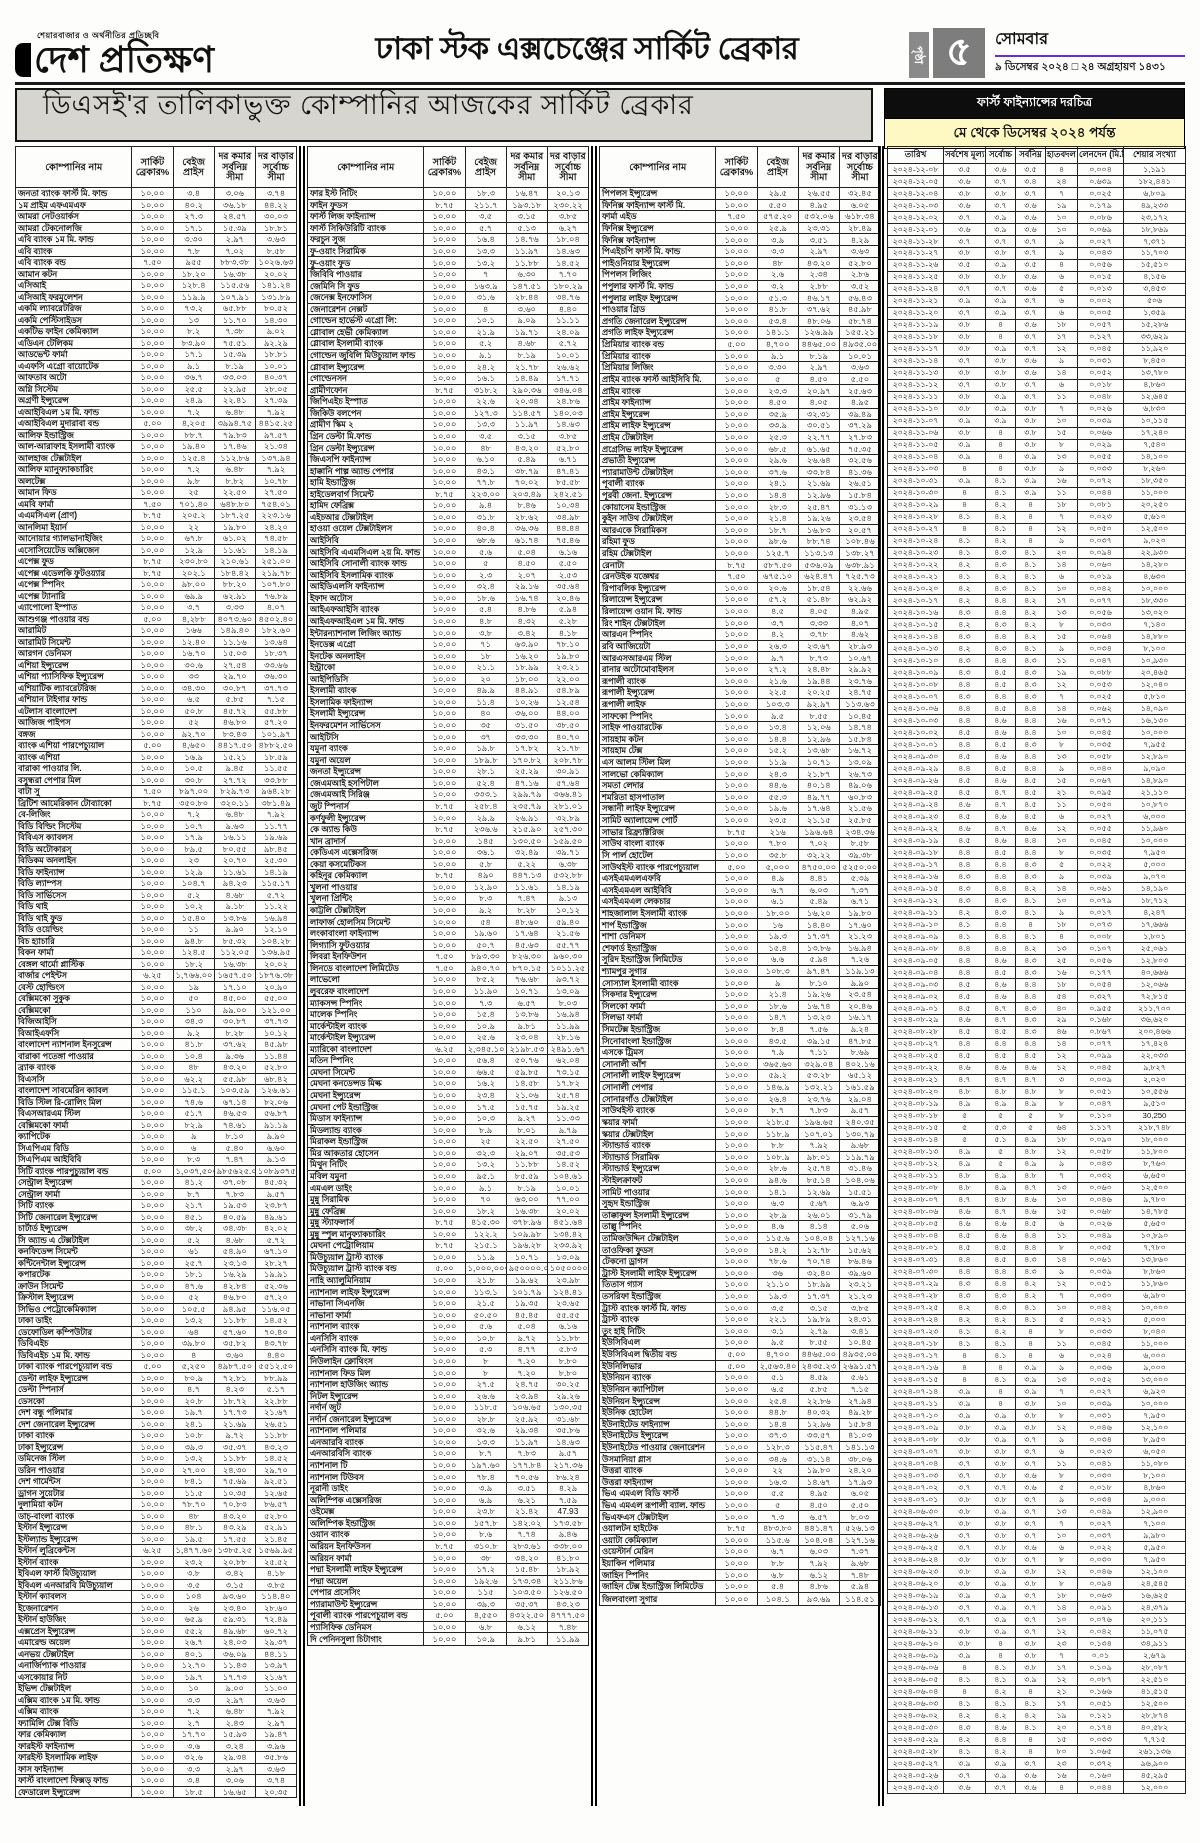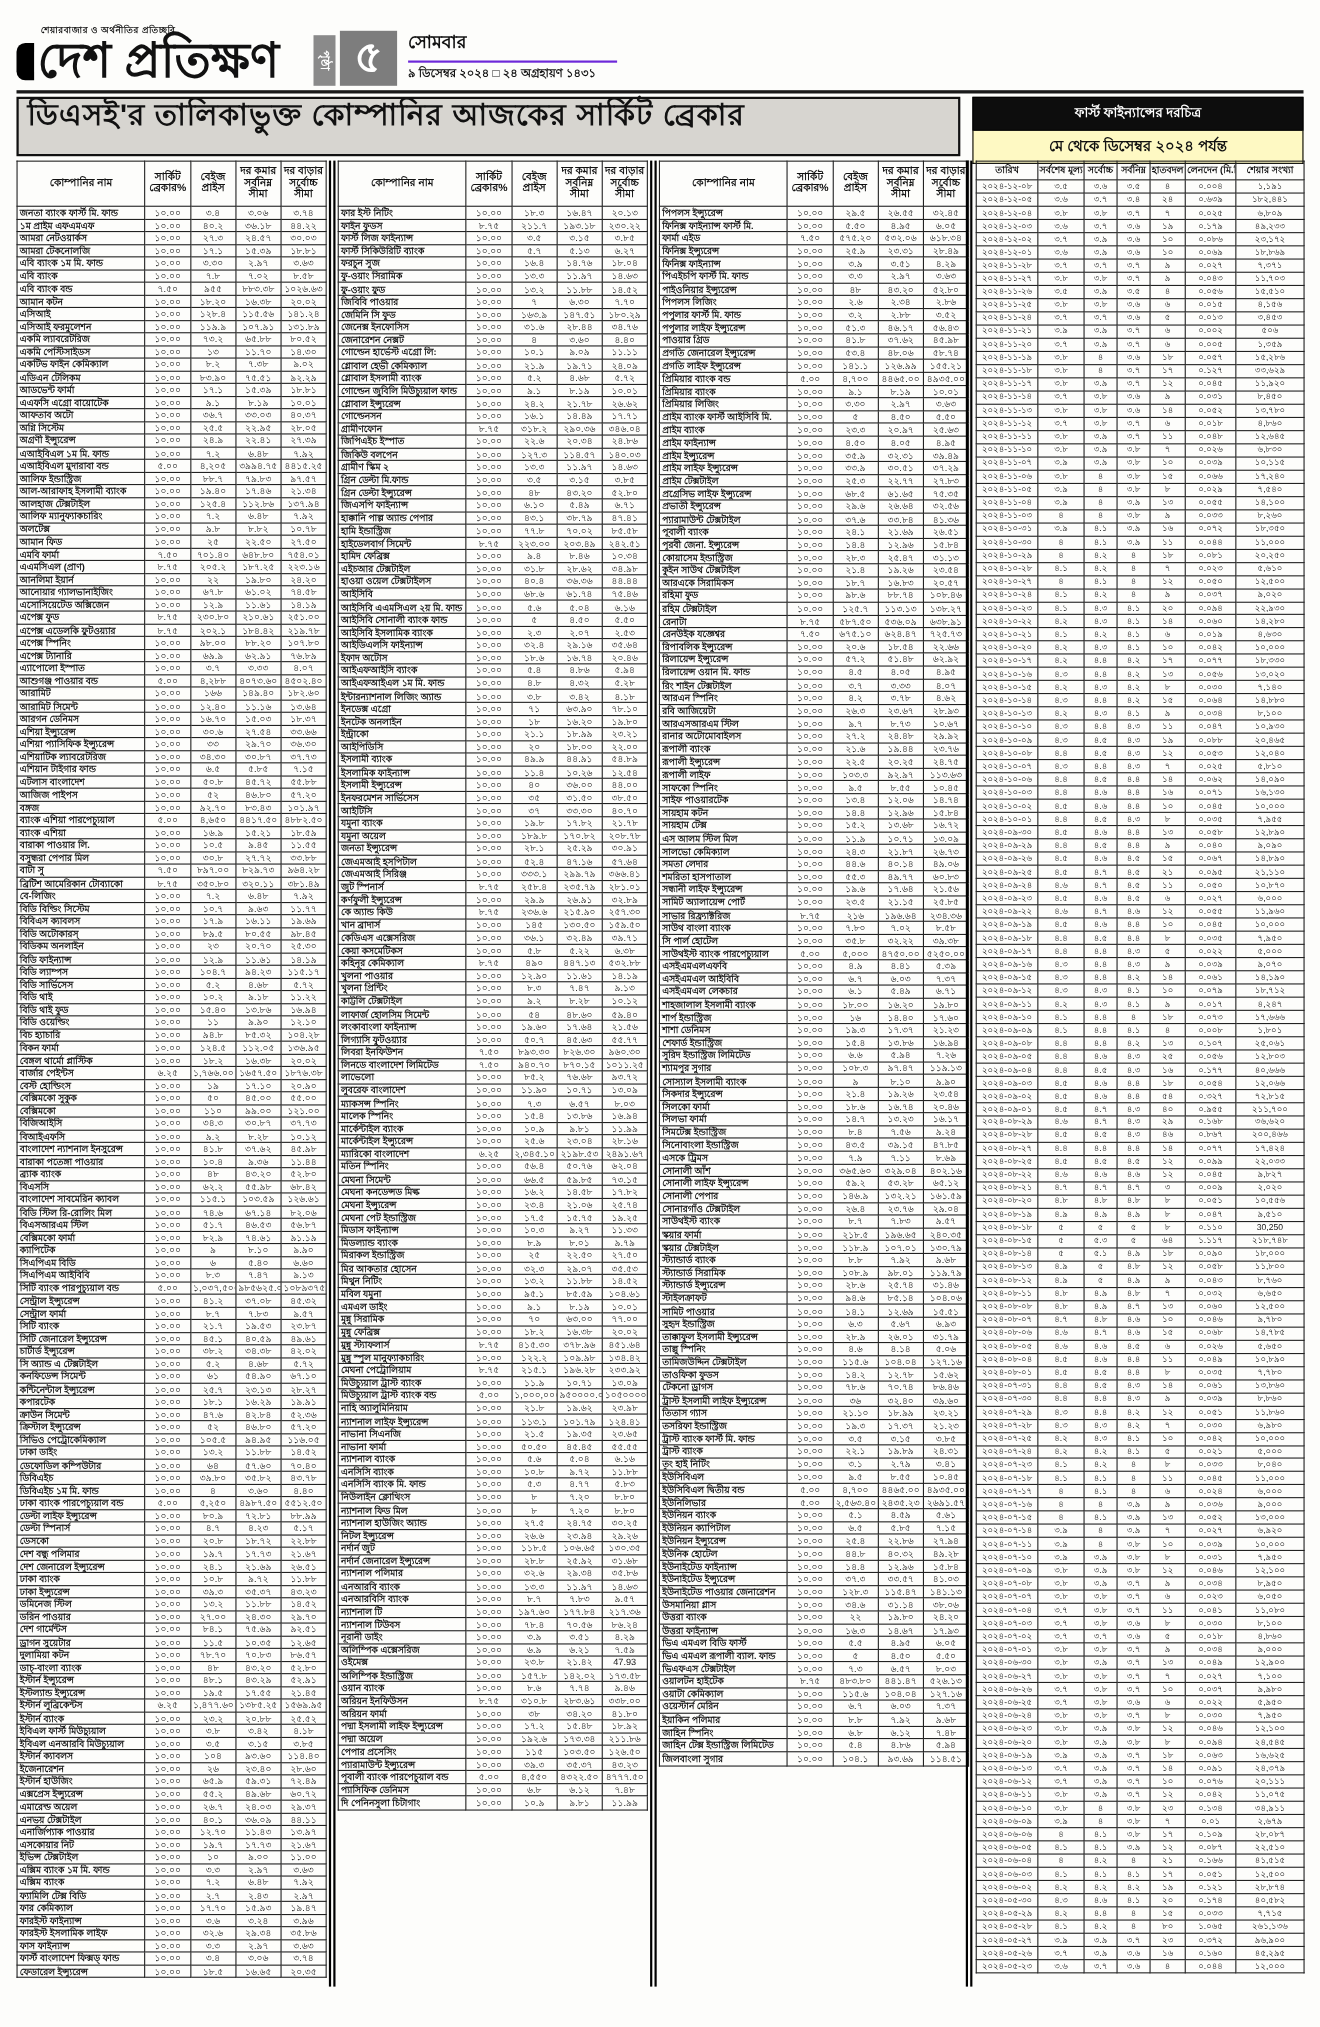--- a/index.html
+++ b/index.html
@@ -4,37 +4,37 @@
 <style>
   html,body{margin:0;padding:0;background:#f2f0ec;}
   body{width:1200px;height:1843px;position:relative;color:#111;
        font-family:"Liberation Sans","DejaVu Sans",sans-serif;-webkit-font-smoothing:antialiased;}
   .page{position:absolute;inset:0;background:#fdfdfb;overflow:hidden;}
 
   
   .masthead{position:absolute;left:15px;top:26px;right:15px;height:52px;display:flex;align-items:flex-end;}
   .logo-block{width:260px;}
   .tagline{font-size:8px;font-weight:bold;letter-spacing:.5px;margin-left:22px;}
-  .logo{font-size:44px;font-weight:900;line-height:1;display:flex;align-items:center;gap:3px;}
+  .logo{font-size:36px;font-weight:900;line-height:1;display:flex;align-items:center;gap:3px;}
   .logo-mark{display:inline-block;width:16px;height:34px;background:#000;border-radius:8px 0 0 8px;}
   .mast-title{flex:1;text-align:center;font-size:31px;font-weight:900;letter-spacing:-.5px;padding-bottom:2px;}
   .page-tab-wrap{display:flex;align-items:flex-end;gap:4px;margin:0 10px;}
   .page-tab{width:20px;height:46px;background:#8a8a8a;color:#fff;writing-mode:vertical-rl;
             text-align:center;font-size:11px;font-weight:bold;line-height:20px;}
   .page-num{width:52px;height:50px;background:#7d7d7d;color:#fff;font-size:40px;font-weight:900;
             display:flex;align-items:center;justify-content:center;}
   .date-block{width:190px;padding-bottom:2px;}
   .day{font-size:16px;font-weight:900;}
   .date-line{font-size:10.5px;font-weight:bold;border-top:2px solid #6d28d9;margin-top:2px;padding-top:2px;}
   .mast-rule{position:absolute;left:15px;right:15px;top:82px;height:3px;background:#1a1a1a;}
 
   
   .headline-box{position:absolute;left:15px;top:88px;width:858px;height:54px;background:#d7d5d0;
                 border:2px solid #111;box-sizing:border-box;padding:1px 8px;}
-  .headline{font-size:27px;font-weight:700;letter-spacing:1px;line-height:1.05;white-space:nowrap;}
+  .headline{font-size:27px;font-weight:400;letter-spacing:1px;line-height:1.05;white-space:nowrap;margin-left:18px;}
   .subheadline{font-size:15.5px;font-weight:bold;white-space:nowrap;}
 
   
   .panel-head{position:absolute;left:884px;top:88px;width:301px;}
   .panel-title{background:#0d0d0d;color:#fff;font-size:12px;font-weight:900;text-align:center;
                padding:4px 0 5px;border:1px solid #000;}
   .panel-sub{background:#fef9c3;color:#111;font-size:13.5px;font-weight:bold;text-align:center;
              padding:3px 0;border:1px solid #000;border-top:none;}
 
   
@@ -74,20 +74,21 @@
 <div class="page">
 
   <header class="masthead">
     <div class="logo-block">
       <div class="tagline">শেয়ারবাজার ও অর্থনীতির প্রতিচ্ছবি</div>
       <div class="logo">
         <span class="logo-mark"></span>
         <span>দেশ প্রতিক্ষণ</span>
       </div>
     </div>
+    <div class="mast-title">ঢাকা স্টক এক্সচেঞ্জের সার্কিট ব্রেকার</div>
     <div class="page-tab-wrap">
       <div class="page-tab">পৃষ্ঠা</div>
       <div class="page-num">৫</div>
     </div>
     <div class="date-block">
       <div class="day">সোমবার</div>
       <div class="date-line">৯ ডিসেম্বর ২০২৪ □ ২৪ অগ্রহায়ণ ১৪৩১</div>
     </div>
   </header>
   <div class="mast-rule"></div>

